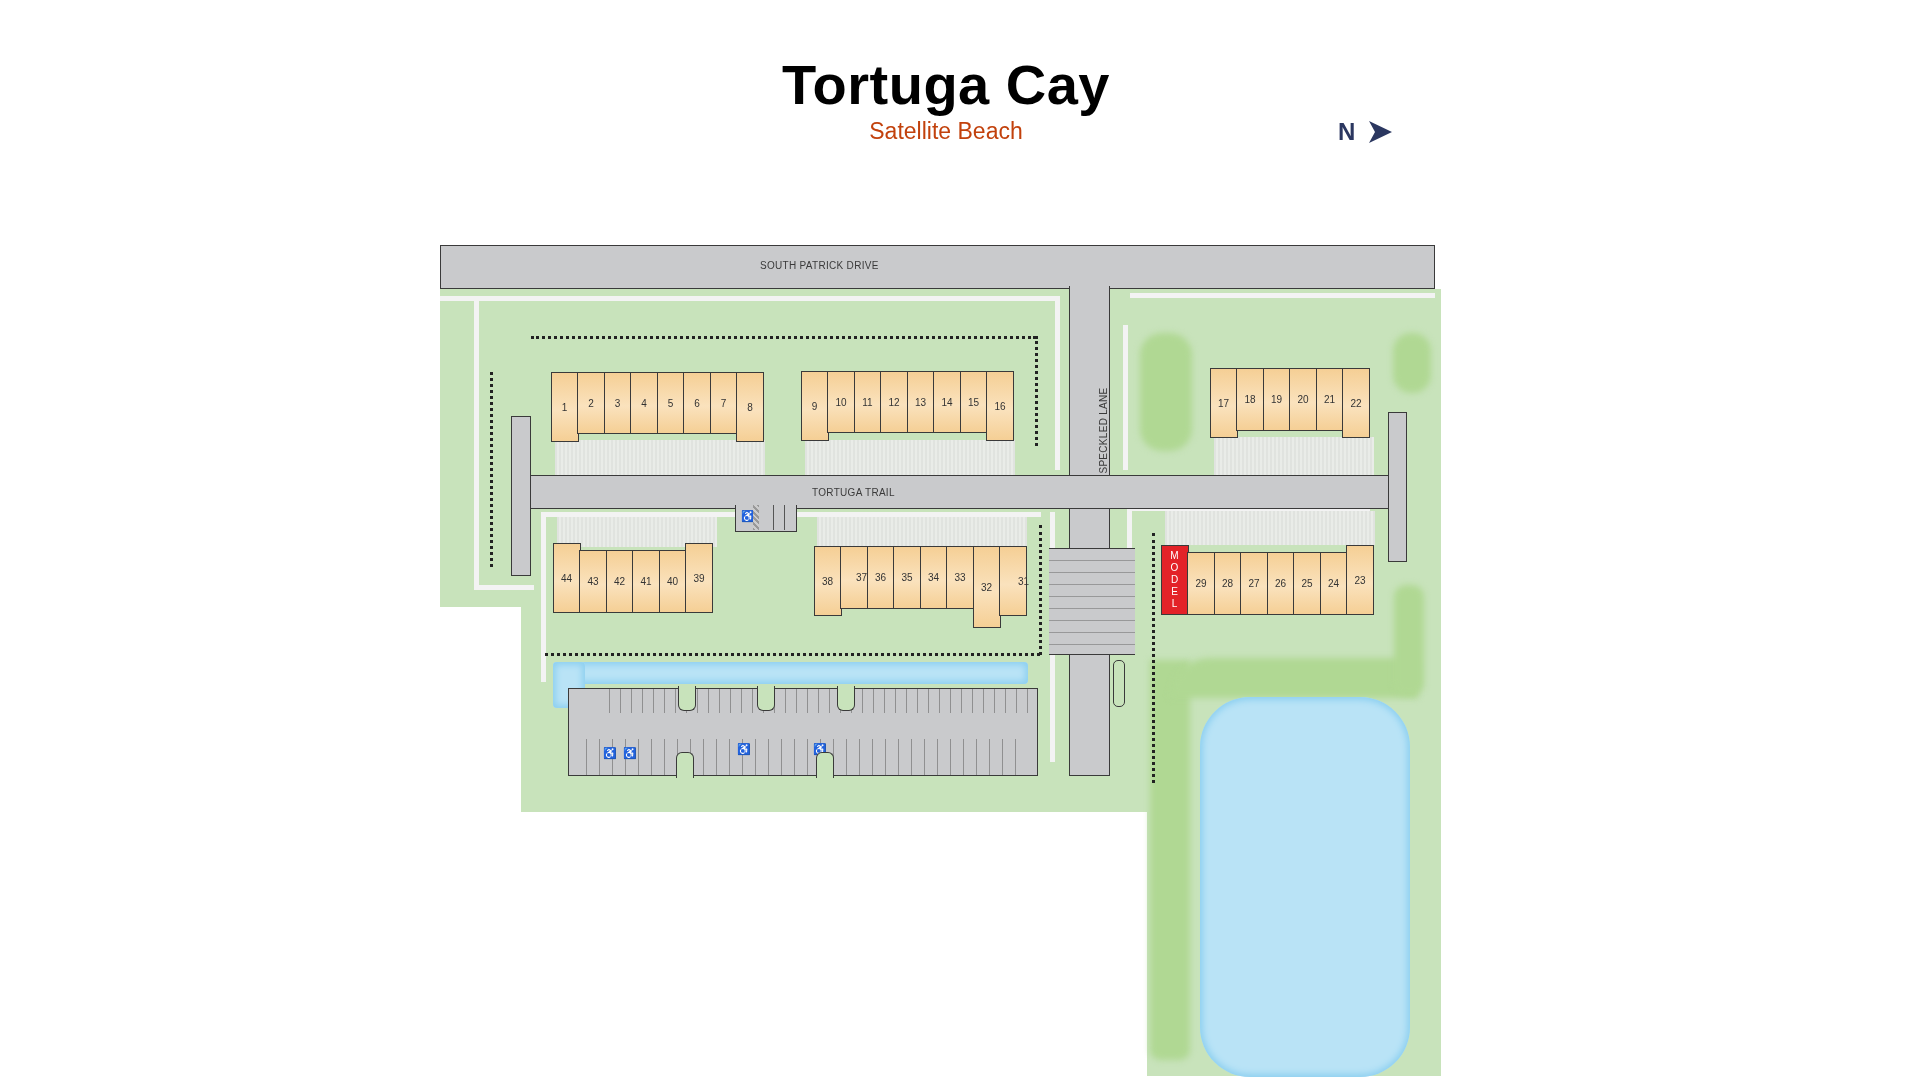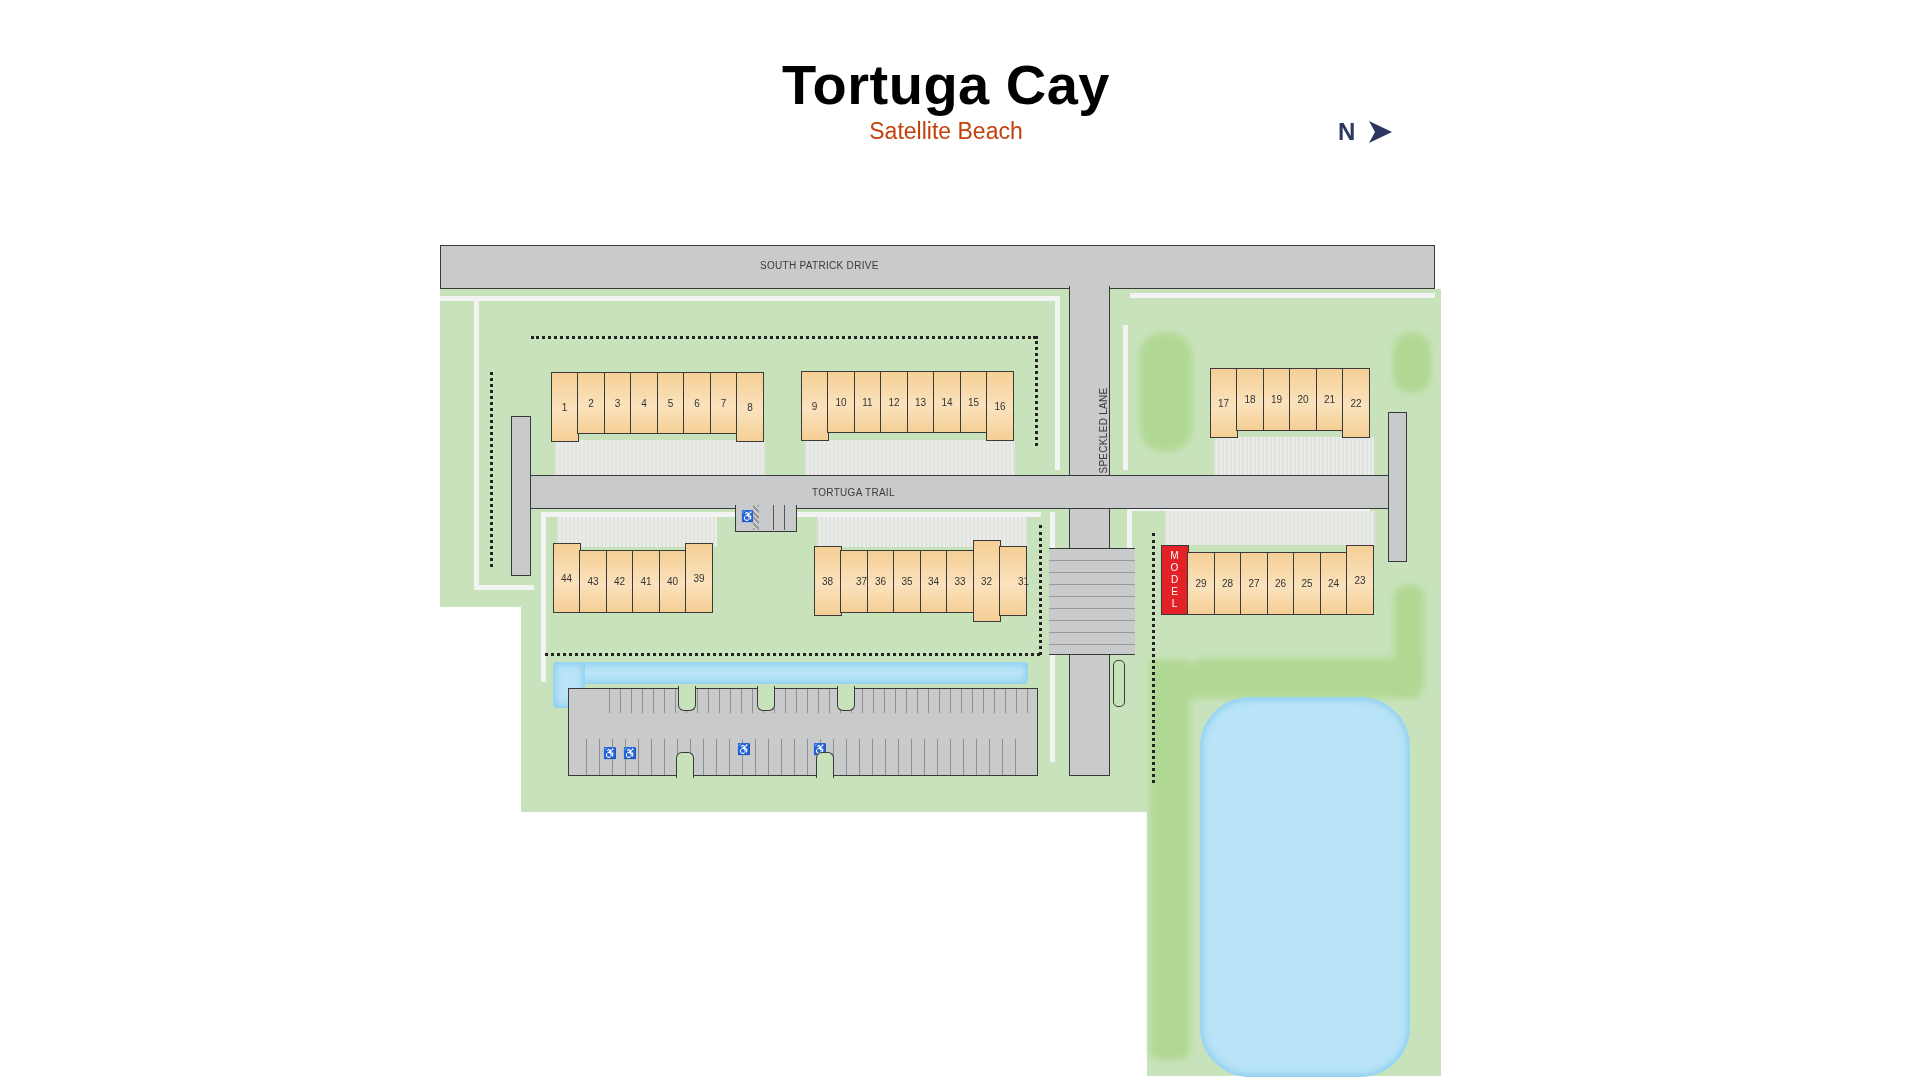--- a/index.html
+++ b/index.html
@@ -128,21 +128,21 @@
 
   <div class="abs unitrow" style="left:554px;top:547px;align-items:flex-end;height:66px;">
     <div class="unit" style="width:28px;height:70px;">44</div>
     <div class="unit" style="width:28px;height:63px;">43</div>
     <div class="unit" style="width:28px;height:63px;">42</div>
     <div class="unit" style="width:28px;height:63px;">41</div>
     <div class="unit" style="width:28px;height:63px;">40</div>
     <div class="unit" style="width:28px;height:70px;">39</div>
   </div>
 
-  <div class="abs unitrow" style="left:815px;top:546px;align-items:center;height:70px;">
+  <div class="abs unitrow" style="left:815px;top:546px;align-items:flex-start;height:70px;">
     <div class="unit" style="width:28px;height:70px;">38</div>
     <div class="unit" style="width:28px;height:63px;padding-left:15px;">37</div>
     <div class="unit" style="width:28px;height:63px;">36</div>
     <div class="unit" style="width:28px;height:63px;">35</div>
     <div class="unit" style="width:28px;height:63px;">34</div>
     <div class="unit" style="width:28px;height:63px;">33</div>
     <div class="unit" style="width:28px;height:82px;">32</div>
     <div class="unit" style="width:28px;height:70px;padding-left:21px;">31</div>
   </div>
 

